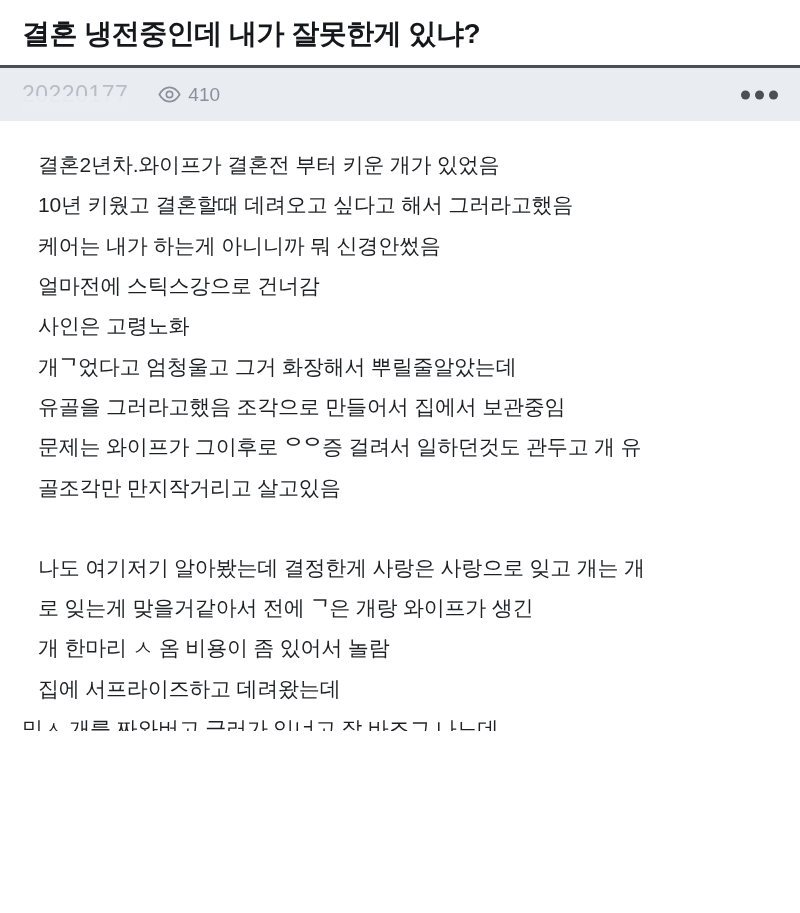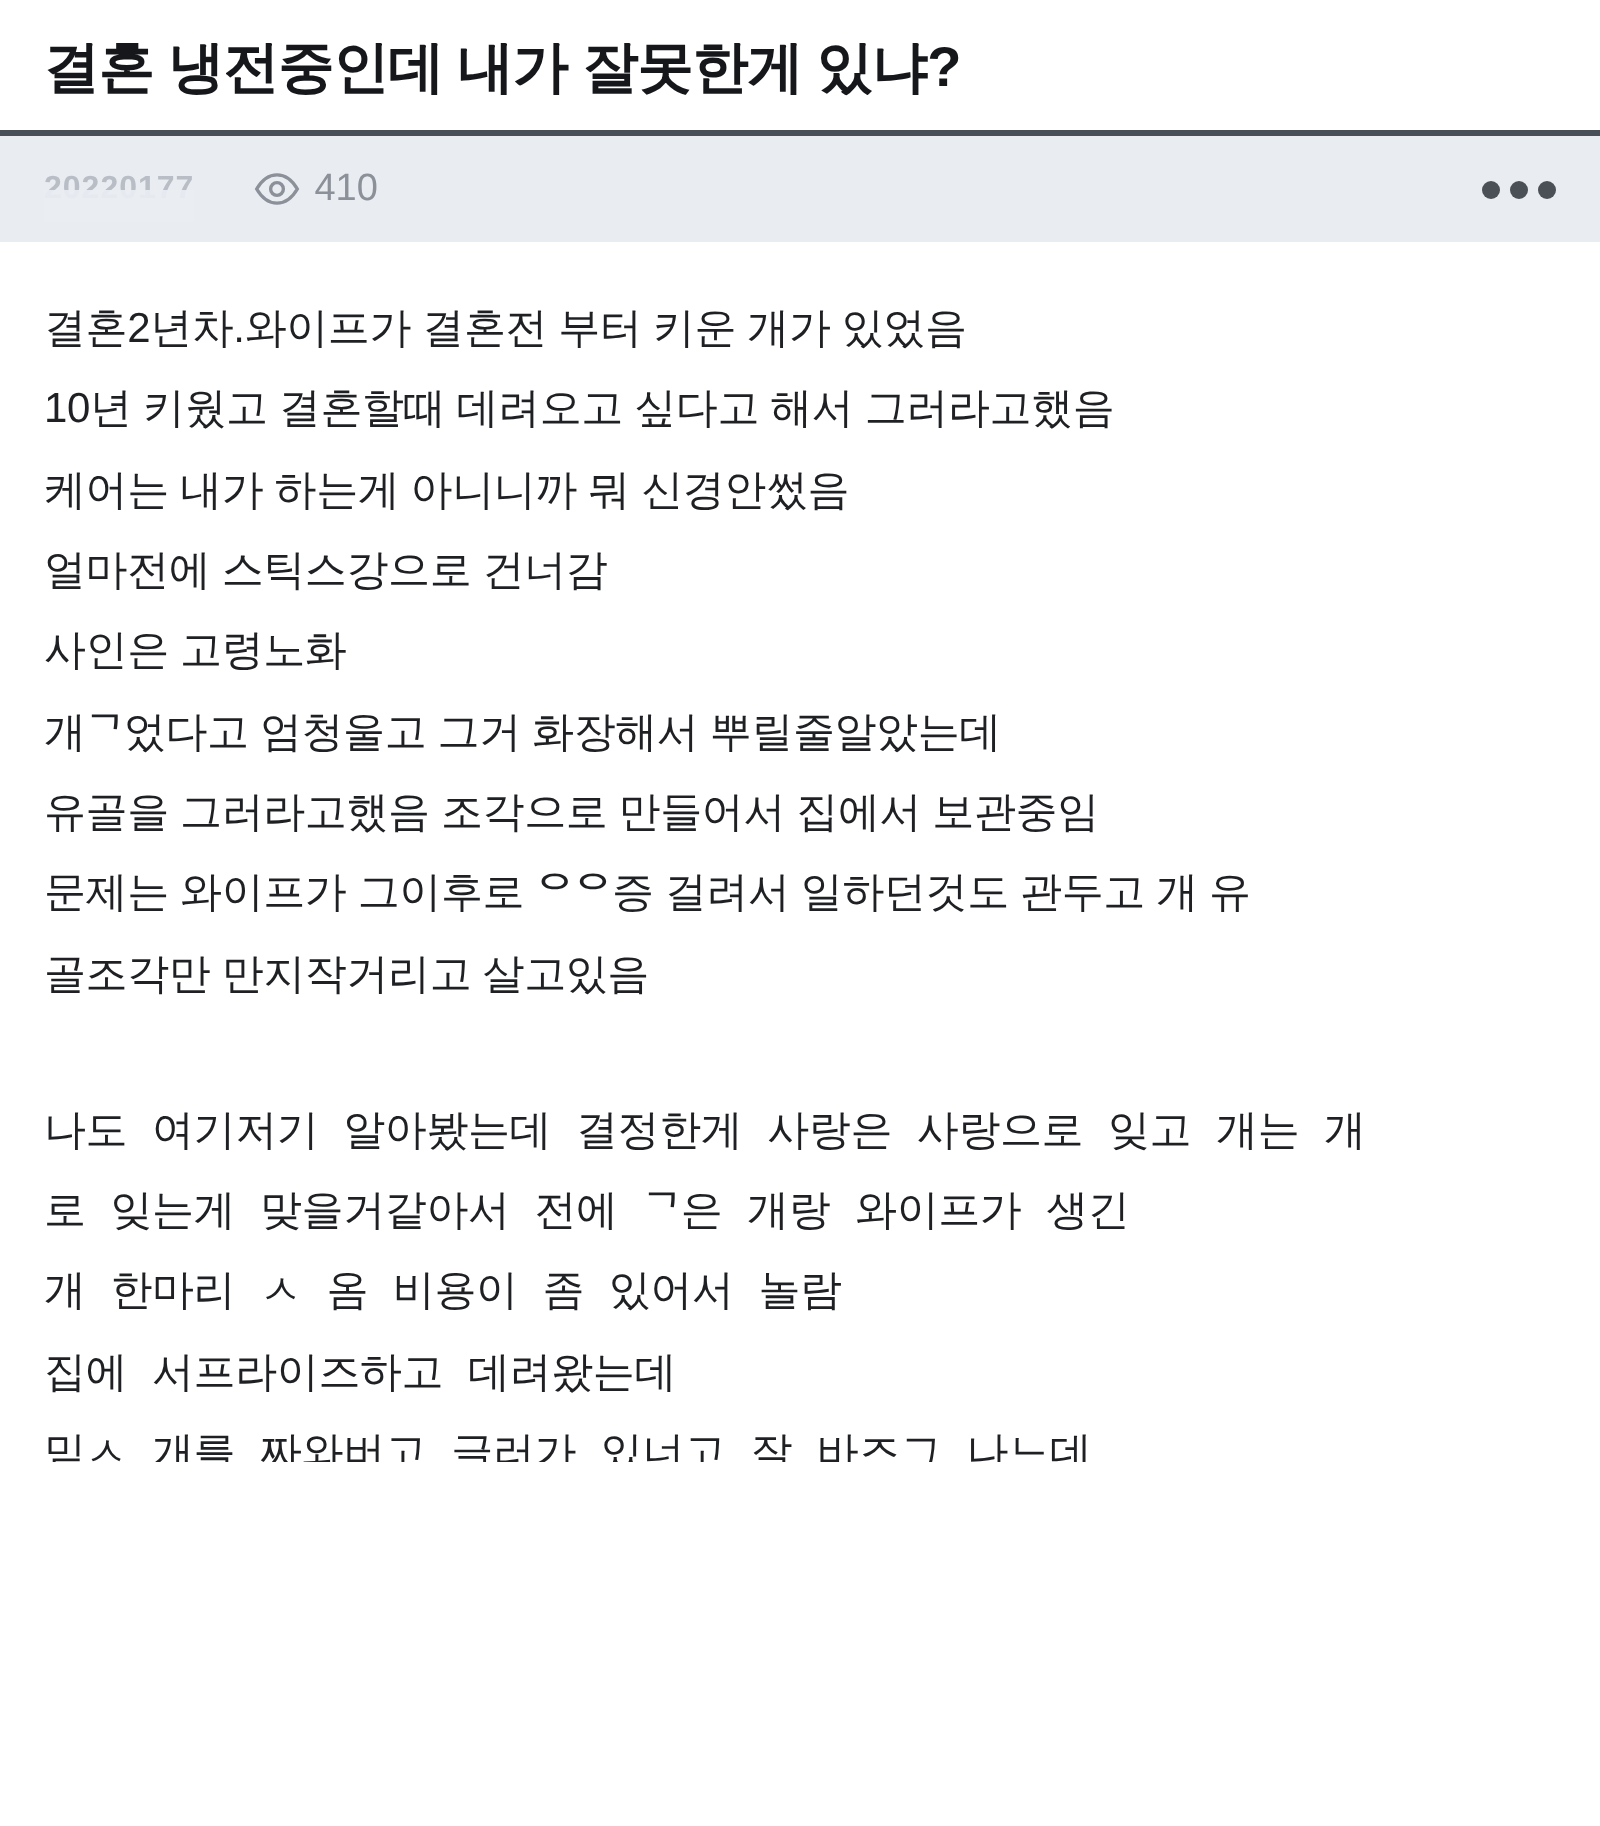--- a/index.html
+++ b/index.html
@@ -44,26 +44,25 @@
     height: 56px;
     background: #e9edf2;
     border-top: 3px solid #4a4f57;
     display: flex;
     align-items: center;
     padding: 0 22px;
     box-sizing: border-box;
   }
   .author {
     position: relative;
-    font-size: 16px;
+    font-size: 23px;
     color: #b9bec6;
     letter-spacing: 0.5px;
     font-family: "Liberation Sans", sans-serif;
     white-space: nowrap;
-    font-weight: bold;
   }
   .author .mask {
     position: absolute;
     left: 0;
     top: 55%;
     width: 100%;
     height: 16px;
     background: #e9edf2;
     opacity: 0.92;
   }
@@ -110,25 +109,25 @@
   .para {
     margin: 0;
     font-size: 21px;
     line-height: 1.92;
     color: #1e2023;
     letter-spacing: -0.2px;
     word-break: keep-all;
   }
   .para.block-gap {
     margin-top: 40px;
-    font-family: Liberation Mono, monospace;
   }
   .line {
     display: block;
     white-space: nowrap;
+    margin-left: 16px;
   }
   .clipped {
     overflow: hidden;
     height: 22px;
     display: block;
     white-space: nowrap;
   }
   
 </style>
 </head>

